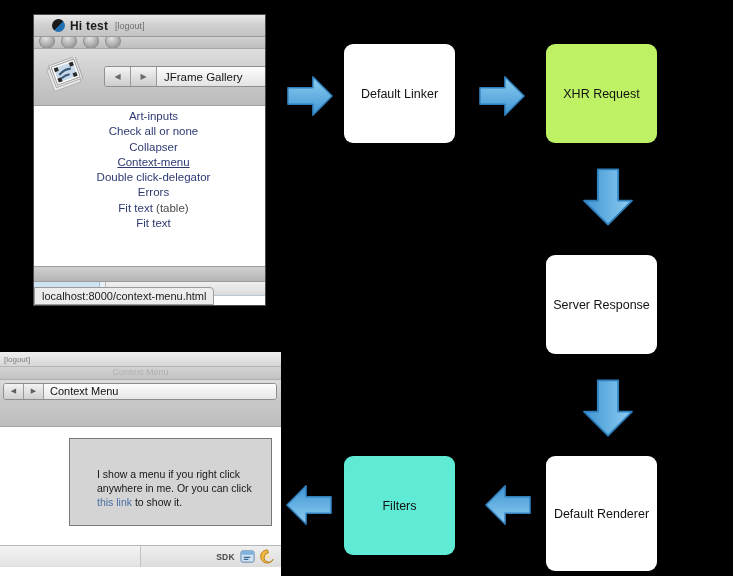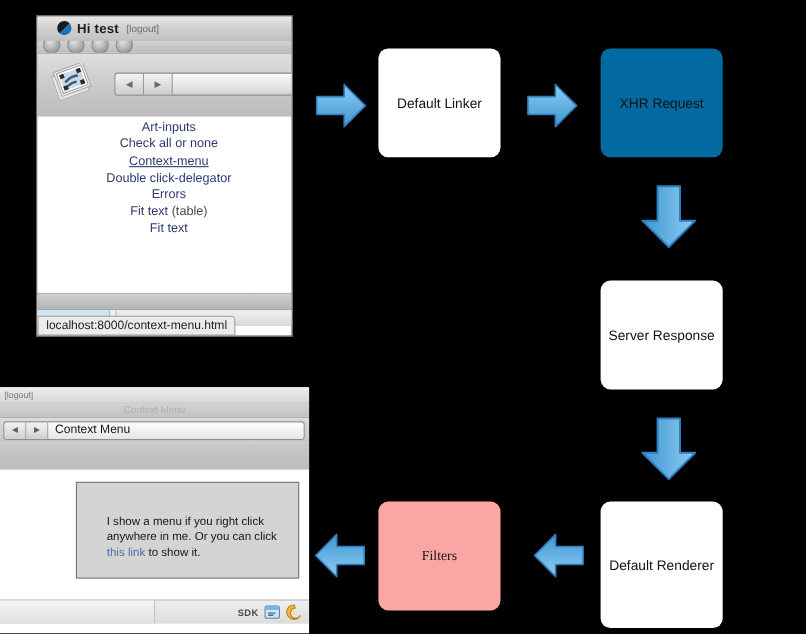--- a/index.html
+++ b/index.html
@@ -354,27 +354,29 @@
       </g>
     </svg>
 
     <div class="nav-group">
       <div class="nav-btn">
         <span class="tri">◀</span>
       </div>
       <div class="nav-btn">
         <span class="tri">▶</span>
       </div>
+      <div class="crumb-label">JFrame Gallery</div>
     </div>
   </div>
 
   <div class="win-content">
     <ul class="link-list" id="link-list">
         <li><span>Art-inputs</span></li>
         <li><span>Check all or none</span></li>
+        <li><span>Collapser</span></li>
         <li><span style="text-decoration: underline;">Context-menu</span></li>
         <li><span>Double click-delegator</span></li>
         <li><span>Errors</span></li>
         <li><span>Fit text</span><span class="link-sub"> (table)</span></li>
         <li><span>Fit text</span></li>
       </ul>
 
   </div>
 
   <div class="win-splitbar"></div>
@@ -429,30 +431,30 @@
       <path d="M8 1 a7 7 0 1 0 6 10 a5 5 0 1 1 -5 -7 z" fill="#f2b63c" stroke="#b37f17"></path>
       <circle cx="8" cy="8" r="2.2" fill="#fbe3a5"></circle>
     </svg>
   </div>
 </div>
 
 <div id="flow-layer">
     <div class="flow-box" style="left: 344px; top: 44px; width: 111px; height: 99px; background: rgb(255, 255, 255);">
       <span>Default Linker</span>
     </div>
-    <div class="flow-box" style="left: 546px; top: 44px; width: 111px; height: 99px; background: #0369a1;">
+    <div class="flow-box" style="left: 546px; top: 44px; width: 111px; height: 99px; background: #bef264;">
       <span>XHR Request</span>
     </div>
     <div class="flow-box" style="left: 546px; top: 255px; width: 111px; height: 99px; background: rgb(255, 255, 255);">
       <span>Server Response</span>
     </div>
     <div class="flow-box" style="left: 546px; top: 456px; width: 111px; height: 115px; background: rgb(255, 255, 255);">
       <span>Default Renderer</span>
     </div>
-    <div class="flow-box" style="left: 344px; top: 456px; width: 111px; height: 99px; background: #fca5a5; font-family: Liberation Serif, serif;">
+    <div class="flow-box" style="left: 344px; top: 456px; width: 111px; height: 99px; background: #5eead4;">
       <span>Filters</span>
     </div>
     <svg class="arrow" viewBox="0 0 100 100" style="left: 286px; top: 72px; width: 48px; height: 48px; transform: rotate(0deg);">
       <defs>
         <linearGradient id="g_arrowintolinker" x1="0" y1="0" x2="0" y2="1">
           <stop offset="0%" stop-color="#8ecdf2"></stop>
           <stop offset="100%" stop-color="#3f95d2"></stop>
         </linearGradient>
       </defs>
       <path d="M4,33 L56,33 L56,10 L96,50 L56,90 L56,67 L4,67 Z" fill="url(#g_arrowintolinker)" stroke="#2f7fbd" stroke-width="3" stroke-linejoin="round"></path>

